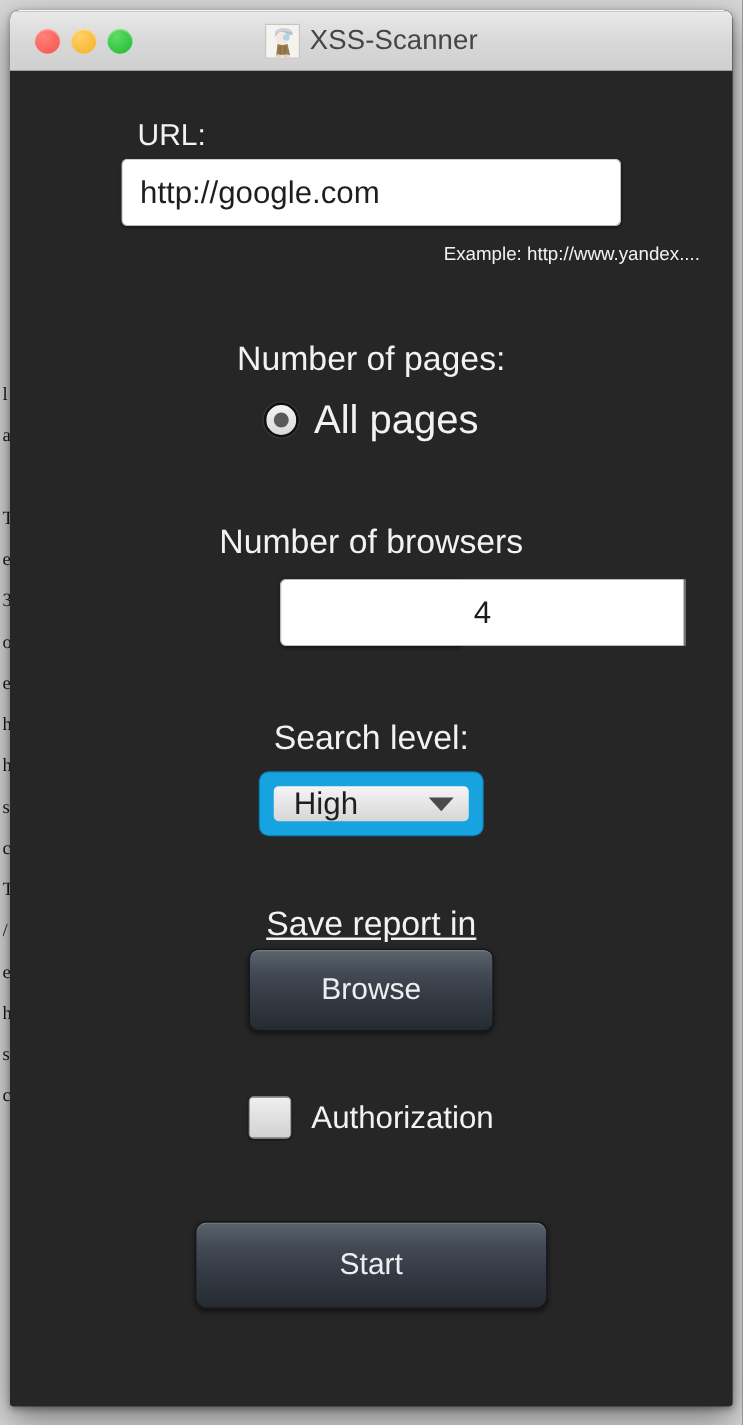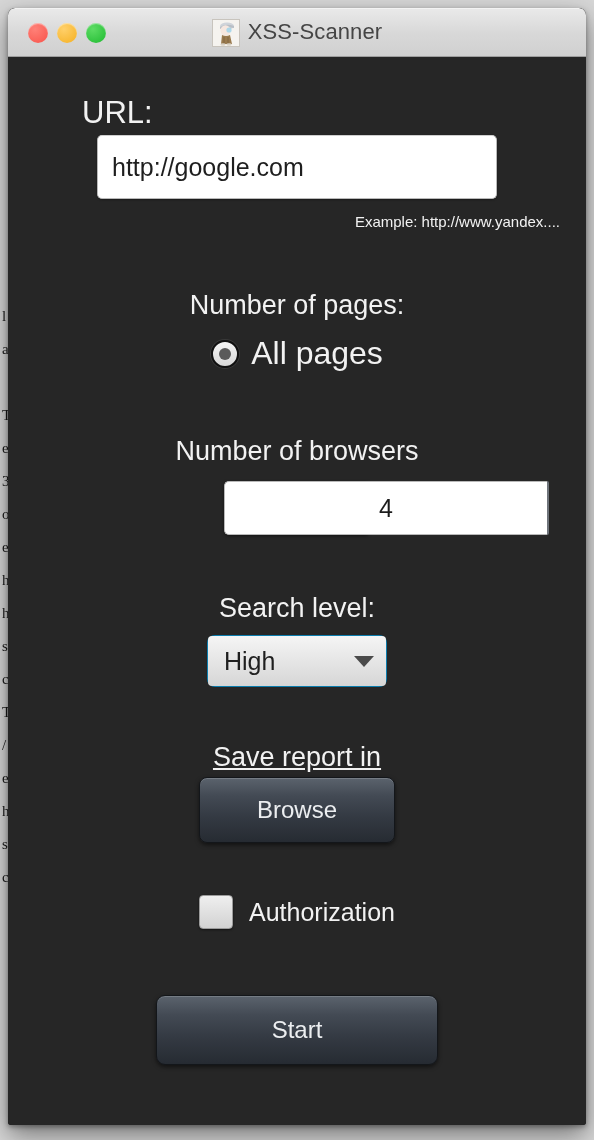--- a/index.html
+++ b/index.html
@@ -125,30 +125,30 @@
     padding-top: 1px;
   }
 
   .label {
     color: #f2f2f2;
     font-size: 26px;
     text-align: center;
   }
   .label.left-url {
     text-align: left;
-    margin-left: 74px;
+    margin-left: 102px;
     margin-top: 37px;
-    font-size: 31px;
+    font-size: 24px;
   }
 
   .url-input {
     display: block;
     width: 400px;
     margin: 4px auto 0 auto;
-    height: 64px;
+    height: 54px;
     box-sizing: border-box;
     border: 1px solid #b9b9b9;
     border-top-color: #cfcfcf;
     border-radius: 5px;
     background: #ffffff;
     font-family: "Liberation Sans", sans-serif;
     font-size: 25px;
     color: #1e1e1e;
     padding: 0 14px;
     outline: none;
@@ -258,21 +258,21 @@
   }
 
   .search-label { margin-top: 58px; font-size: 27px; }
 
   .select-wrap {
     margin: 12px auto 0 auto;
     width: 178px;
     height: 50px;
     border-radius: 7px;
     background: #16a3e0;
-    padding: 0;
+    padding: 11px;
     box-sizing: border-box;
     box-shadow: 0 0 0 1px #0b7dae;
   }
   .select-inner {
     width: 100%;
     height: 100%;
     border-radius: 4px;
     background: linear-gradient(180deg, #f5f5f5 0%, #e4e4e4 55%, #d6d6d6 100%);
     display: flex;
     align-items: center;

